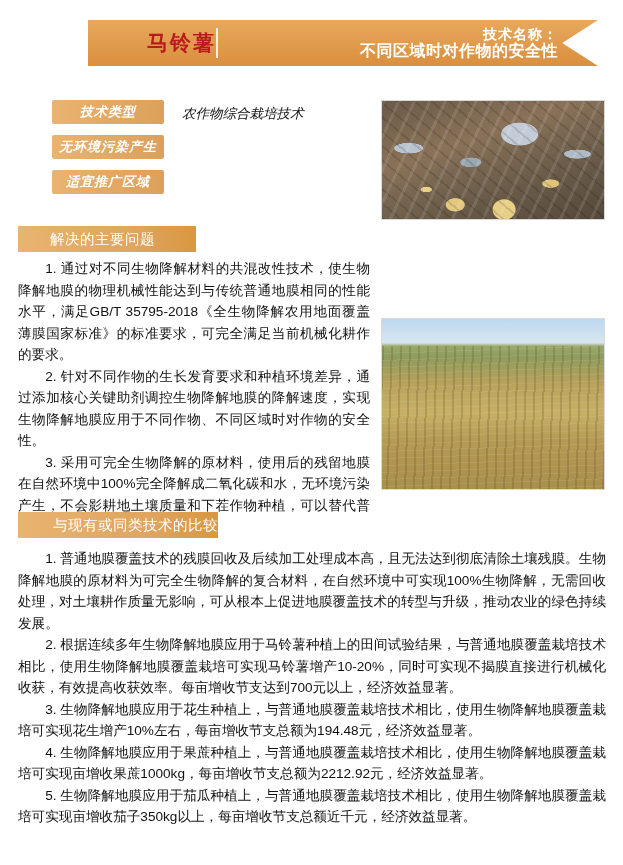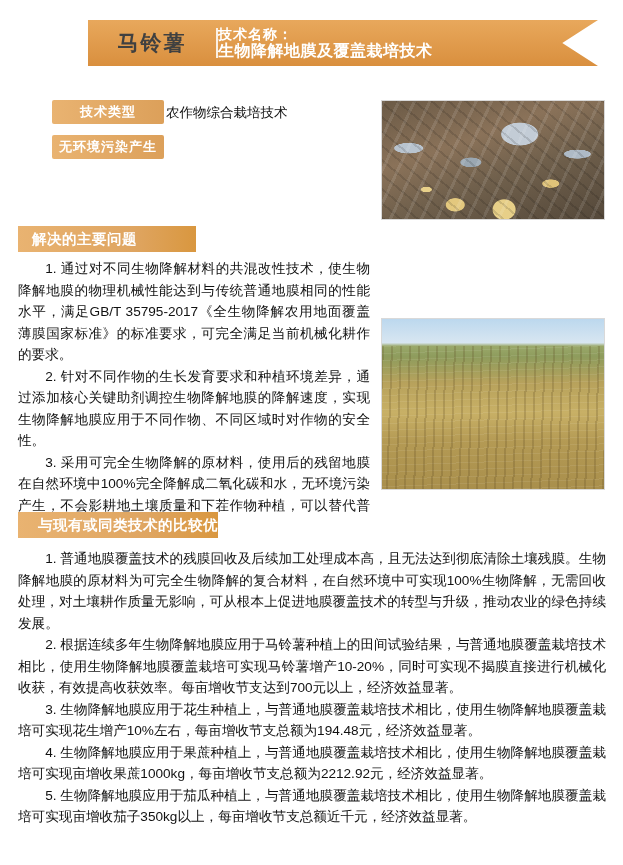--- a/index.html
+++ b/index.html
@@ -35,73 +35,74 @@
     position: absolute;
     left: 0; top: 0;
     width: 100%; height: 100%;
     background: linear-gradient(180deg, #e8a85c 0%, #d98f3e 100%);
     clip-path: polygon(0 0, 100% 0, 93% 50%, 100% 100%, 0 100%, 0 0);
   }
   .banner-left {
     position: relative;
     z-index: 2;
     width: 128px;
-    text-align: center;
+    text-align: right;
     font-size: 21px;
     font-weight: bold;
-    color: #404040;
+    color: #b91c1c;
     letter-spacing: 2px;
   }
   .banner-divider {
     position: relative;
     z-index: 2;
     width: 2px;
     height: 30px;
     background: #ffffff;
     opacity: 0.85;
   }
   .banner-right {
     position: relative;
     z-index: 2;
     flex: 1;
-    text-align: left;
+    text-align: right;
     color: #ffffff;
     padding-right: 40px;
     line-height: 1.15;
   }
   .banner-right .t1 { font-size: 14px; font-weight: bold; letter-spacing: 1px;}
   .banner-right .t2 { font-size: 16px; font-weight: bold; letter-spacing: 0.5px;}
 
   
   .info-block {
     position: absolute;
     left: 52px;
     top: 100px;
     width: 325px;
   }
   .info-row {
     display: flex;
-    align-items: center;
+    align-items: flex-end;
     margin-bottom: 11px;
+    font-style: italic;
   }
   .pill {
     flex: 0 0 auto;
     width: 112px;
     height: 24px;
     line-height: 24px;
     text-align: center;
     color: #ffffff;
     font-size: 13px;
     font-weight: bold;
     background: linear-gradient(90deg, #e9b371 0%, #dca05a 100%);
     border-radius: 2px;
     letter-spacing: 1px;
   }
   .info-val {
-    margin-left: 2px;
+    margin-left: 18px;
     font-size: 13.5px;
     line-height: 21px;
     color: #111;
   }
 
   
   .photo {
     position: absolute;
     right: 18px;
     width: 222px;
@@ -144,24 +145,24 @@
       repeating-linear-gradient(178deg, rgba(255,255,255,0.08) 0 1px, rgba(0,0,0,0) 1px 7px);
   }
 
   
   .section-head {
     position: absolute;
     left: 18px;
     width: 178px;
     height: 26px;
     line-height: 26px;
-    padding-left: 14px;
+    padding-left: 32px;
     color: #ffffff;
     font-size: 14.5px;
-    font-weight: bold;
+    font-weight: normal;
     background: linear-gradient(90deg, #e9b371 0%, #dfa561 65%, #d9973f 100%);
     letter-spacing: 0.5px;
     box-sizing: border-box;
   }
   .sec1 { top: 226px; }
   .sec2 { top: 512px; text-align: right; }
 
   
   .body-text {
     position: absolute;
@@ -182,47 +183,48 @@
 </head>
 <body>
 
 <div class="header">
   <div class="banner">
     <div class="banner-bg"></div>
     <div class="banner-left">马铃薯</div>
     <div class="banner-divider"></div>
     <div class="banner-right">
       <div class="t1">技术名称：</div>
-      <div class="t2">生物降解地膜及覆盖栽培技术</div>
+      <div class="t2">不同区域时对作物的安全性</div>
     </div>
   </div>
 </div>
 
 <div class="info-block">
   <div class="info-row">
     <div class="pill">技术类型</div>
     <div class="info-val">农作物综合栽培技术</div>
   </div>
   <div class="info-row">
     <div class="pill">无环境污染产生</div>
   </div>
   <div class="info-row">
+    <div class="pill">适宜推广区域</div>
   </div>
 </div>
 
 <div class="photo photo-1">
   <div class="soil"></div>
 </div>
 <div class="photo photo-2">
   <div class="field"></div>
 </div>
 
 <div class="section-head sec1">解决的主要问题</div>
 <div class="body-text body-1">
-  <p>1. 通过对不同生物降解材料的共混改性技术，使生物降解地膜的物理机械性能达到与传统普通地膜相同的性能水平，满足GB/T 35795-2017《全生物降解农用地面覆盖薄膜国家标准》的标准要求，可完全满足当前机械化耕作的要求。</p>
+  <p>1. 通过对不同生物降解材料的共混改性技术，使生物降解地膜的物理机械性能达到与传统普通地膜相同的性能水平，满足GB/T 35795-2018《全生物降解农用地面覆盖薄膜国家标准》的标准要求，可完全满足当前机械化耕作的要求。</p>
   <p>2. 针对不同作物的生长发育要求和种植环境差异，通过添加核心关键助剂调控生物降解地膜的降解速度，实现生物降解地膜应用于不同作物、不同区域时对作物的安全性。</p>
   <p>3. 采用可完全生物降解的原材料，使用后的残留地膜在自然环境中100%完全降解成二氧化碳和水，无环境污染产生，不会影耕地土壤质量和下茬作物种植，可以替代普通地膜应用于农业生产。</p>
 </div>
 
 <div class="section-head sec2" style="width:200px">与现有或同类技术的比较优势</div>
 <div class="body-text body-2">
   <p>1. 普通地膜覆盖技术的残膜回收及后续加工处理成本高，且无法达到彻底清除土壤残膜。生物降解地膜的原材料为可完全生物降解的复合材料，在自然环境中可实现100%生物降解，无需回收处理，对土壤耕作质量无影响，可从根本上促进地膜覆盖技术的转型与升级，推动农业的绿色持续发展。</p>
   <p>2. 根据连续多年生物降解地膜应用于马铃薯种植上的田间试验结果，与普通地膜覆盖栽培技术相比，使用生物降解地膜覆盖栽培可实现马铃薯增产10-20%，同时可实现不揭膜直接进行机械化收获，有效提高收获效率。每亩增收节支达到700元以上，经济效益显著。</p>
   <p>3. 生物降解地膜应用于花生种植上，与普通地膜覆盖栽培技术相比，使用生物降解地膜覆盖栽培可实现花生增产10%左右，每亩增收节支总额为194.48元，经济效益显著。</p>
   <p>4. 生物降解地膜应用于果蔗种植上，与普通地膜覆盖栽培技术相比，使用生物降解地膜覆盖栽培可实现亩增收果蔗1000kg，每亩增收节支总额为2212.92元，经济效益显著。</p>

